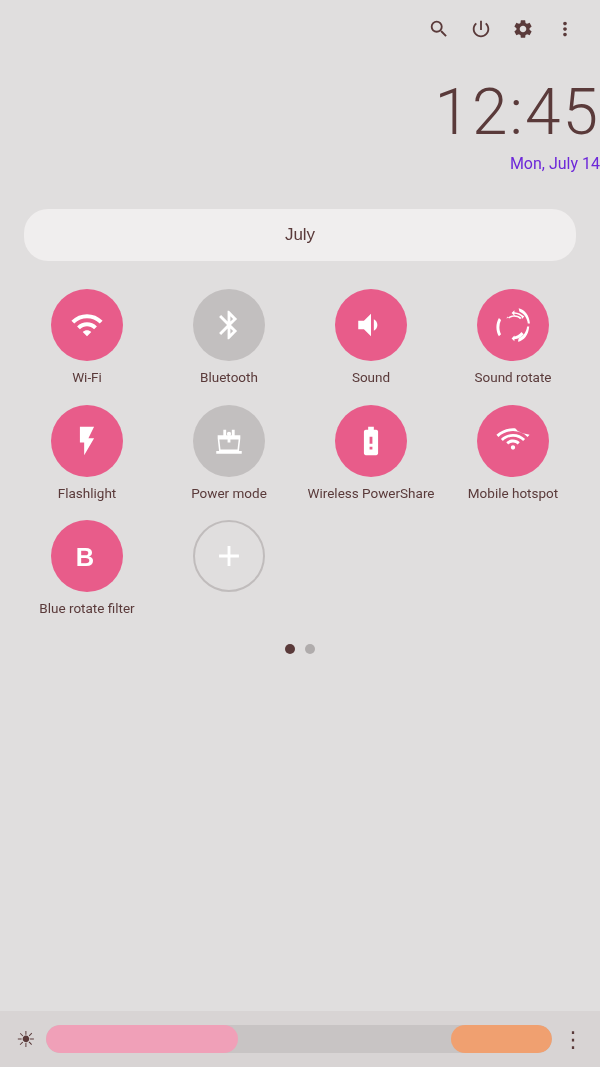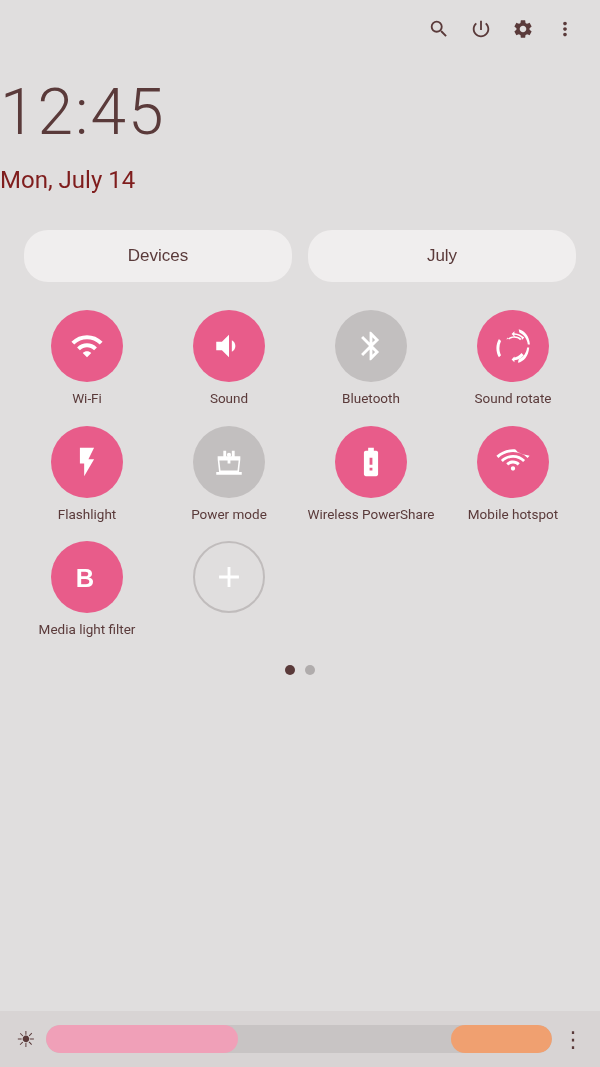--- a/index.html
+++ b/index.html
@@ -21,33 +21,33 @@
       gap: 20px;
     }
     .top-bar-icon {
       color: #5a3a3a;
       font-size: 22px;
       cursor: pointer;
     }
 
     
     .clock-section {
-      text-align: left;
+      text-align: right;
       margin-top: 30px;
     }
     .clock-time {
       font-size: 64px;
       font-weight: 300;
       color: #5a3a3a;
       letter-spacing: 2px;
     }
     .clock-date {
-      font-size: 24px;
-      color: #7f1d1d;
-      margin-top: 16px;
+      font-size: 16px;
+      color: #6d28d9;
+      margin-top: 4px;
     }
 
     
     .device-media-row {
       display: flex;
       justify-content: center;
       gap: 16px;
       margin-top: 36px;
       padding: 0 24px;
     }
@@ -193,48 +193,47 @@
       </svg>
   </span>
 </div>
 
 <div class="clock-section">
   <div class="clock-time">12:45</div>
   <div class="clock-date">Mon, July 14</div>
 </div>
 
 <div class="device-media-row">
-  <button class="dm-btn">Devices</button>
   <button class="dm-btn">July</button>
 </div>
 
 <div class="toggles-grid" id="toggles-grid">
     <div class="toggle-item">
       <div class="toggle-circle active">
         <svg class="icon-svg" viewBox="0 0 24 24">
           <path d="M1 9l2 2c4.97-4.97 13.03-4.97 18 0l2-2C16.93 2.93 7.08 2.93 1 9zm8 8l3 3 3-3c-1.65-1.66-4.34-1.66-6 0zm-4-4l2 2c2.76-2.76 7.24-2.76 10 0l2-2C15.14 9.14 8.87 9.14 5 13z"></path>
         </svg>
       </div>
       <div class="toggle-label">Wi-Fi</div>
     </div>
     <div class="toggle-item">
+      <div class="toggle-circle inactive">
+        <svg class="icon-svg" viewBox="0 0 24 24">
+          <path d="M17.71 7.71L12 2h-1v7.59L6.41 5 5 6.41 10.59 12 5 17.59 6.41 19 11 14.41V22h1l5.71-5.71-4.3-4.29 4.3-4.29zM13 5.83l1.88 1.88L13 9.59V5.83zm1.88 10.46L13 18.17v-3.76l1.88 1.88z"></path>
+        </svg>
+      </div>
+      <div class="toggle-label">Bluetooth</div>
+    </div>
+    <div class="toggle-item">
       <div class="toggle-circle active">
         <svg class="icon-svg" viewBox="0 0 24 24">
           <path d="M3 9v6h4l5 5V4L7 9H3zm13.5 3c0-1.77-1.02-3.29-2.5-4.03v8.05c1.48-.73 2.5-2.25 2.5-4.02z"></path>
         </svg>
       </div>
       <div class="toggle-label">Sound</div>
-    </div>
-    <div class="toggle-item">
-      <div class="toggle-circle inactive">
-        <svg class="icon-svg" viewBox="0 0 24 24">
-          <path d="M17.71 7.71L12 2h-1v7.59L6.41 5 5 6.41 10.59 12 5 17.59 6.41 19 11 14.41V22h1l5.71-5.71-4.3-4.29 4.3-4.29zM13 5.83l1.88 1.88L13 9.59V5.83zm1.88 10.46L13 18.17v-3.76l1.88 1.88z"></path>
-        </svg>
-      </div>
-      <div class="toggle-label">Bluetooth</div>
     </div>
     <div class="toggle-item">
       <div class="toggle-circle active">
         <svg class="icon-svg" viewBox="0 0 24 24">
           <path d="M16.48 2.52c3.27 1.55 5.61 4.72 5.97 8.48h1.5C23.44 4.84 20.29 1.12 16 .15l.48 2.37zM21.945 13c-.37 3.76-2.71 6.93-5.98 8.48l-.47 2.37c4.29-.97 7.44-4.69 7.95-10.85h-1.5zM3.55 18.48C2 15.21 2 11.84 3.55 8.52L2.05 7C-.29 11.07-.29 15.93 2.05 20l1.5-1.52zM7.52 7.52c1.55-1.55 3.57-2.34 5.48-2.34s3.93.79 5.48 2.34l1.5-1.5C17.92 4.46 15.71 3.18 13 3.04V1.5l-2 2 2 2V4.04c2.14.13 3.99 1.01 5.41 2.43l-1.41 1.41C15.76 6.64 14.44 6.18 13 6.18s-2.76.46-3.76 1.16L7.83 5.93l-.31 1.59zM13 20.96v-1.5l-2 2 2 2v-1.46c2.71-.14 4.92-1.42 6.5-3.48l-1.5-1.5c-1.42 1.96-3.59 3.13-5.97 3.31l-.03.13z"></path>
         </svg>
       </div>
       <div class="toggle-label">Sound
 rotate</div>
     </div>
@@ -273,21 +272,21 @@
       </div>
       <div class="toggle-label">Mobile
 hotspot</div>
     </div>
     <div class="toggle-item">
       <div class="toggle-circle active">
         <svg class="icon-svg" viewBox="0 0 24 24" style="font-size:28px;font-weight:bold;fill:white;font-family:Arial;">
           <text x="4" y="19" font-size="18" font-weight="bold" fill="white">B</text>
         </svg>
       </div>
-      <div class="toggle-label">Media light
+      <div class="toggle-label">Blue rotate
 filter</div>
     </div>
     <div class="toggle-item">
       <div class="toggle-circle inactive" style="background: transparent; border: 2px solid rgb(192, 188, 188);">
         <svg class="icon-svg" viewBox="0 0 24 24" fill="#888">
           <path d="M19 13h-6v6h-2v-6H5v-2h6V5h2v6h6v2z"></path>
         </svg>
       </div>
       <div class="toggle-label"></div>
     </div>

